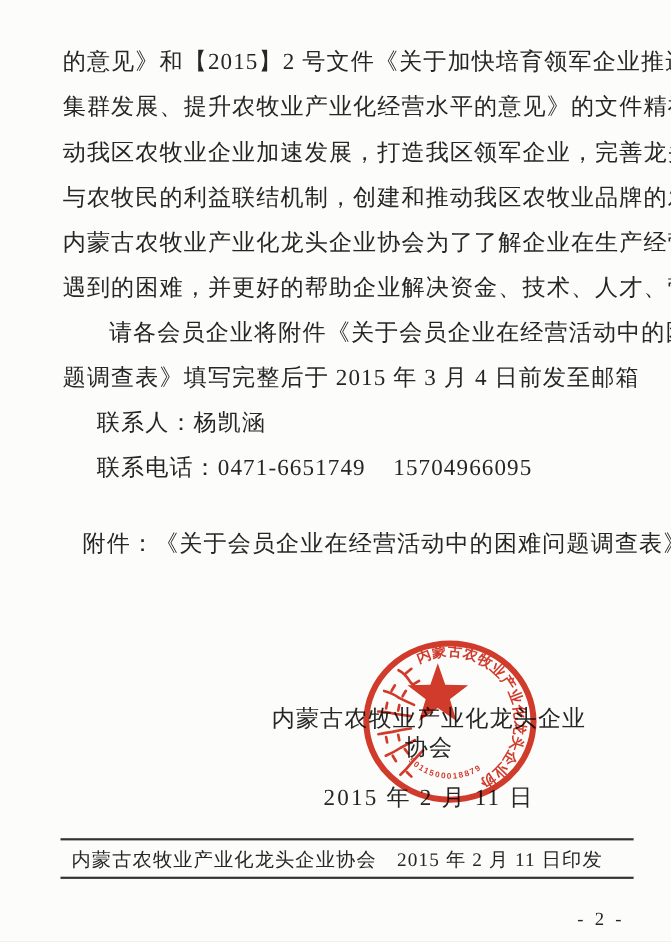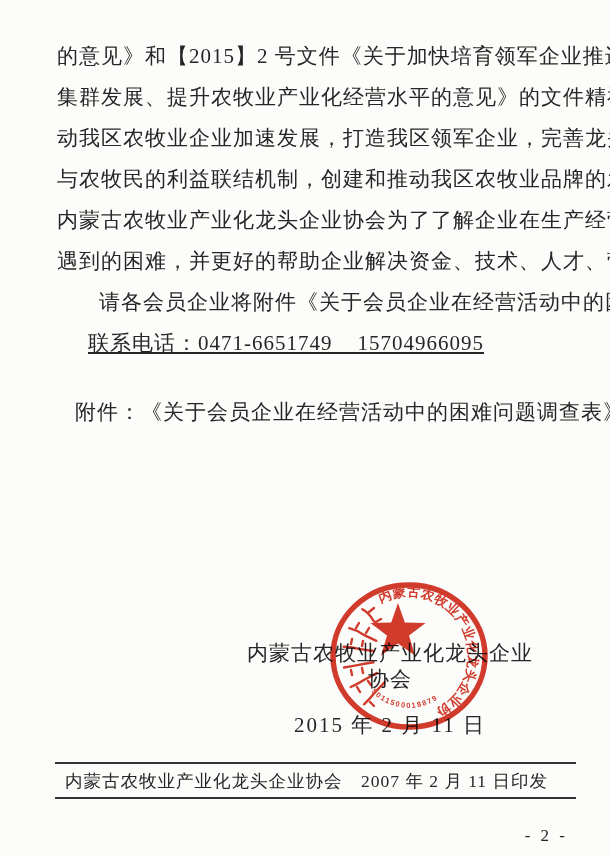--- a/index.html
+++ b/index.html
@@ -23,21 +23,21 @@
     white-space:nowrap;
     letter-spacing:1px;
   }
   .ln.just{
     text-align:justify;
     text-align-last:justify;
     text-justify:inter-character;
   }
   .ln.ind2{padding-left:42px;}
   .ln.ind15{padding-left:31px;}
-  .ln.pre{white-space:pre;text-decoration:underline;}
+  .ln.pre{white-space:pre;}
   .ln.attach{padding-left:18px;margin-top:28px;}
   
   .signature{
     position:absolute;
     left:240px;top:640px;width:300px;
     text-align:center;
     font-size:21px;
   }
   .sig-org{letter-spacing:1px;line-height:26px;}
   .sig-date{margin-top:20px;letter-spacing:2px;line-height:26px;}
@@ -74,20 +74,22 @@
 <div class="page">
 
   <div class="body-text">
     <div class="ln just">的意见》和【2015】2 号文件《关于加快培育领军企业推进产业</div>
     <div class="ln just">集群发展、提升农牧业产业化经营水平的意见》的文件精神，推</div>
     <div class="ln just">动我区农牧业企业加速发展，打造我区领军企业，完善龙头企业</div>
     <div class="ln just">与农牧民的利益联结机制，创建和推动我区农牧业品牌的发展。</div>
     <div class="ln just">内蒙古农牧业产业化龙头企业协会为了了解企业在生产经营中</div>
     <div class="ln just">遇到的困难，并更好的帮助企业解决资金、技术、人才、营销方</div>
     <div class="ln just ind2">请各会员企业将附件《关于会员企业在经营活动中的困难问</div>
+    <div class="ln just">题调查表》填写完整后于 2015 年 3 月 4 日前发至邮箱</div>
+    <div class="ln ind15">联系人：杨凯涵</div>
     <div class="ln ind15 pre">联系电话：0471-6651749    15704966095</div>
     <div class="ln attach">附件：《关于会员企业在经营活动中的困难问题调查表》</div>
   </div>
 
   <div class="signature">
     <div class="sig-org">内蒙古农牧业产业化龙头企业协会</div>
     <div class="sig-date">2015 年 2 月 11 日</div>
   </div>
 
   <svg class="seal" viewBox="0 0 170 160" aria-hidden="true">
@@ -114,19 +116,19 @@
       <path d="M 19.7 68.8 q 9 0.5 14.8 2.1 q 7 1 14.9 2.1 M 27 66 l 1 -5 M 38 68 l 1 -5"></path>
       <path d="M 20.0 89.5 q 9 -1.5 14.7 -2.6 q 7 -1.5 14.8 -2.6 M 27 92 l 1 5 M 38 90 l 1 5"></path>
       <path d="M 26.7 109.0 q 8 -3.5 13.2 -7.0 q 6.5 -3.5 13.3 -7.1 M 33 109 l 3 5 M 44 103 l 3 4"></path>
       <path d="M 40.0 126.3 q 6 -5.5 10.2 -11.0 q 5 -5.5 10.3 -11.0 M 46 124 l 4 4"></path>
     </g>
   </svg>
 
   <div class="footer-rule top"></div>
   <div class="footer-row">
     <span>内蒙古农牧业产业化龙头企业协会</span>
-    <span>2007 年 2 月 11 日印发</span>
+    <span>2015 年 2 月 11 日印发</span>
   </div>
   <div class="footer-rule bottom"></div>
 
   <div class="page-number">- 2 -</div>
 
 </div>
 
 </body></html>

